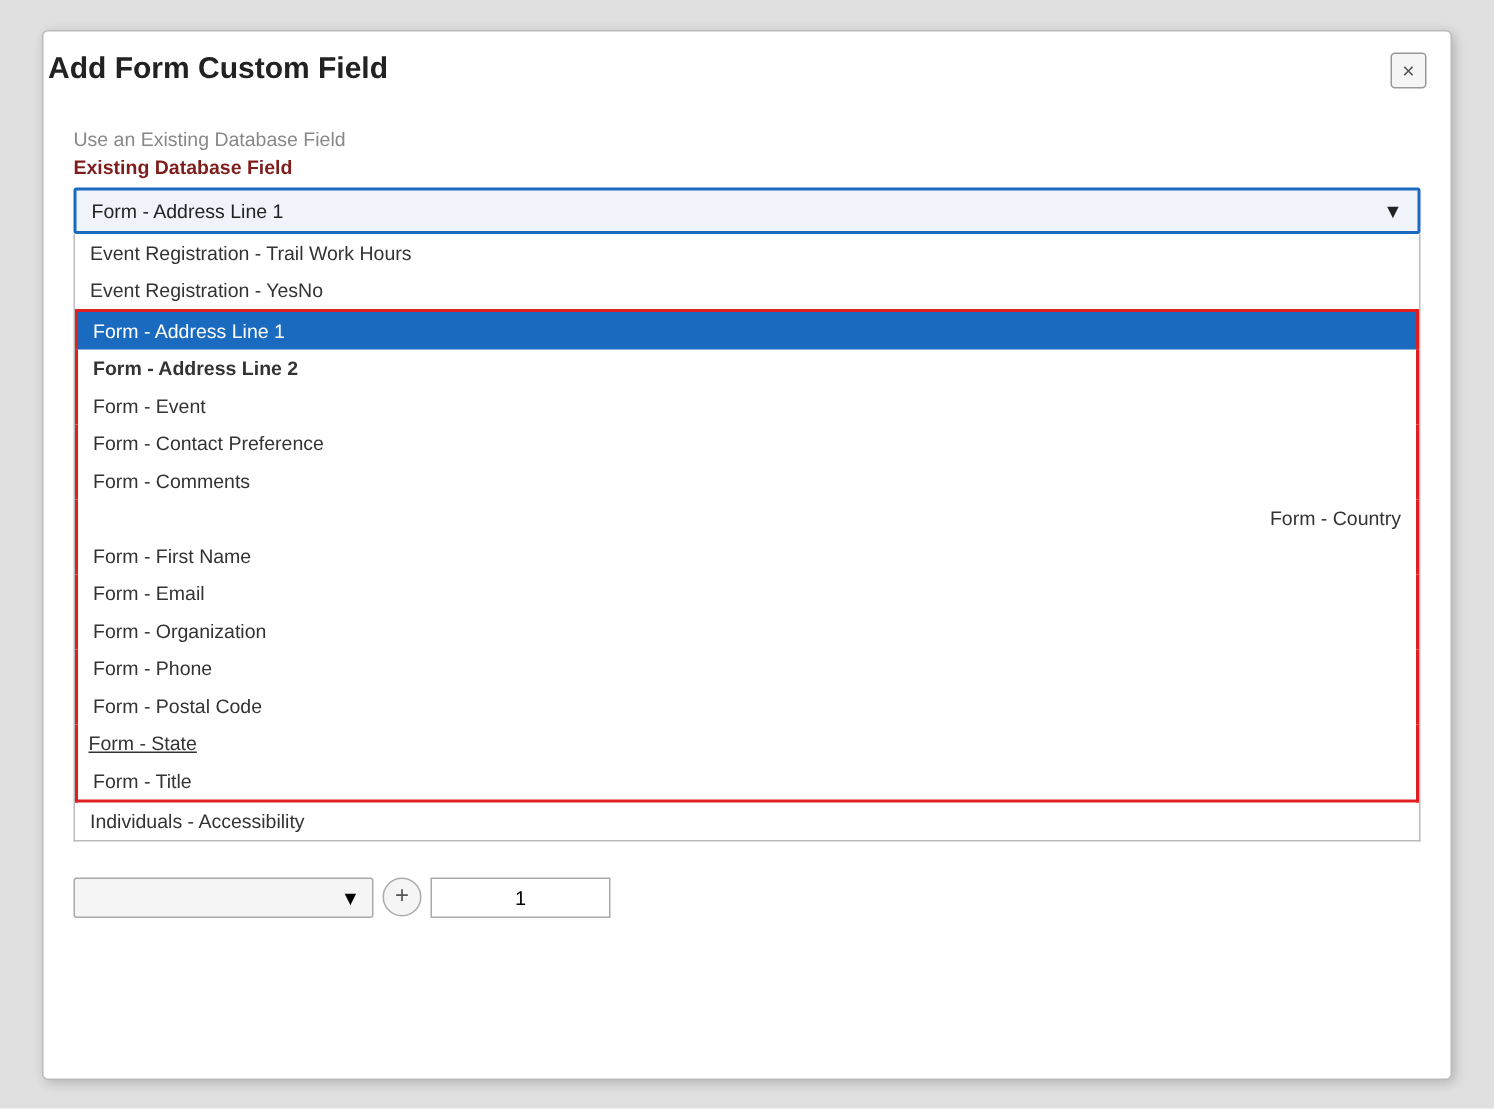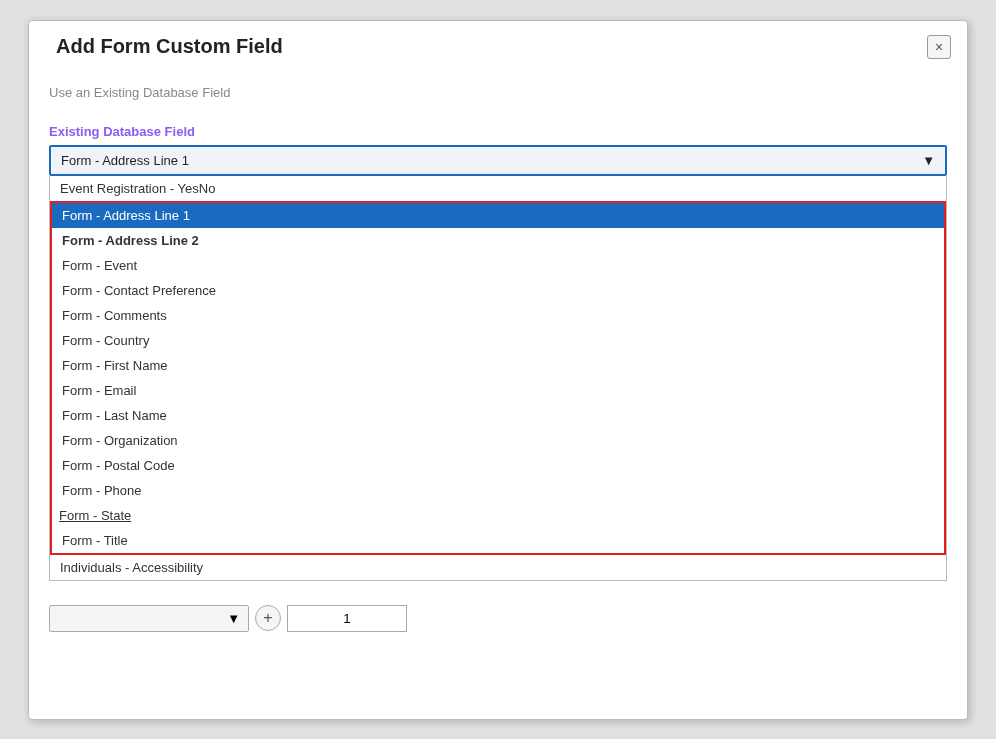--- a/index.html
+++ b/index.html
@@ -20,21 +20,21 @@
       width: 940px;
       min-height: 700px;
       position: relative;
       padding: 0;
       box-shadow: 2px 2px 8px rgba(0,0,0,0.2);
     }
     .dialog-header {
       display: flex;
       justify-content: space-between;
       align-items: center;
-      padding: 14px 16px 10px 27px;
+      padding: 14px 16px 10px 3px;
       border-bottom: none;
     }
     .dialog-title {
       font-size: 20px;
       font-weight: bold;
       color: #222;
     }
     .close-btn {
       width: 24px;
       height: 24px;
@@ -47,27 +47,27 @@
       justify-content: center;
       font-size: 14px;
       color: #555;
     }
     .dialog-body {
       padding: 16px 20px;
     }
     .section-title {
       color: #888;
       font-size: 13px;
-      margin-bottom: 24px;
+      margin-bottom: 4px;
     }
     .field-label {
       font-weight: bold;
       font-size: 13px;
       margin-bottom: 6px;
-      color: #8b5cf6;
+      color: #7f1d1d;
     }
     .dropdown-box {
       width: 100%;
       border: 2px solid #1a6bbf;
       background: #f0f4fa;
       padding: 6px 10px;
       display: flex;
       justify-content: space-between;
       align-items: center;
       cursor: pointer;
@@ -157,33 +157,33 @@
     <div class="field-label">Existing Database Field</div>
 
     <div class="dropdown-box">
       <span>Form - Address Line 1</span>
       <span class="dropdown-arrow">▼</span>
     </div>
 
     <div class="list-wrapper">
       <div class="list-container" id="field-list">
 
+      <div class="list-item">Event Registration - Trail Work Hours</div>
           <div class="list-item">Event Registration - YesNo</div>
           <div class="list-item selected" style="padding-left: 10px; border-left: 2px solid rgb(224, 32, 32); border-right: 2px solid rgb(224, 32, 32); border-top: 2px solid rgb(224, 32, 32);">Form - Address Line 1</div>
           <div class="list-item" style="padding-left: 10px; border-left: 2px solid rgb(224, 32, 32); border-right: 2px solid rgb(224, 32, 32); font-weight: bold;">Form - Address Line 2</div>
           <div class="list-item" style="padding-left: 10px; border-left: 2px solid rgb(224, 32, 32); border-right: 2px solid rgb(224, 32, 32);">Form - Event</div>
           <div class="list-item" style="padding-left: 10px; border-left: 2px solid rgb(224, 32, 32); border-right: 2px solid rgb(224, 32, 32);">Form - Contact Preference</div>
           <div class="list-item" style="padding-left: 10px; border-left: 2px solid rgb(224, 32, 32); border-right: 2px solid rgb(224, 32, 32);">Form - Comments</div>
-          <div class="list-item" style="padding-left: 10px; border-left: 2px solid rgb(224, 32, 32); border-right: 2px solid rgb(224, 32, 32);">Form - Country</div>
+          <div class="list-item" style="padding-left: 10px; border-left: 2px solid rgb(224, 32, 32); border-right: 2px solid rgb(224, 32, 32); text-align: right;">Form - Country</div>
           <div class="list-item" style="padding-left: 10px; border-left: 2px solid rgb(224, 32, 32); border-right: 2px solid rgb(224, 32, 32);">Form - First Name</div>
           <div class="list-item" style="padding-left: 10px; border-left: 2px solid rgb(224, 32, 32); border-right: 2px solid rgb(224, 32, 32);">Form - Email</div>
-          <div class="list-item" style="padding-left: 10px; border-left: 2px solid rgb(224, 32, 32); border-right: 2px solid rgb(224, 32, 32);">Form - Last Name</div>
           <div class="list-item" style="padding-left: 10px; border-left: 2px solid rgb(224, 32, 32); border-right: 2px solid rgb(224, 32, 32);">Form - Organization</div>
+          <div class="list-item" style="padding-left: 10px; border-left: 2px solid rgb(224, 32, 32); border-right: 2px solid rgb(224, 32, 32);">Form - Phone</div>
           <div class="list-item" style="padding-left: 10px; border-left: 2px solid rgb(224, 32, 32); border-right: 2px solid rgb(224, 32, 32);">Form - Postal Code</div>
-          <div class="list-item" style="padding-left: 10px; border-left: 2px solid rgb(224, 32, 32); border-right: 2px solid rgb(224, 32, 32);">Form - Phone</div>
           <div class="list-item" style="padding-left: 7px; border-left: 2px solid rgb(224, 32, 32); border-right: 2px solid rgb(224, 32, 32); text-decoration: underline;">Form - State</div>
           <div class="list-item" style="border-left: 2px solid rgb(224, 32, 32); border-right: 2px solid rgb(224, 32, 32); border-bottom: 2px solid rgb(224, 32, 32);">Form - Title</div>
           <div class="list-item">Individuals - Accessibility</div>
         </div>
     </div>
   </div>
 
   <div class="bottom-bar">
     <div class="bottom-dropdown">
       <span></span>

